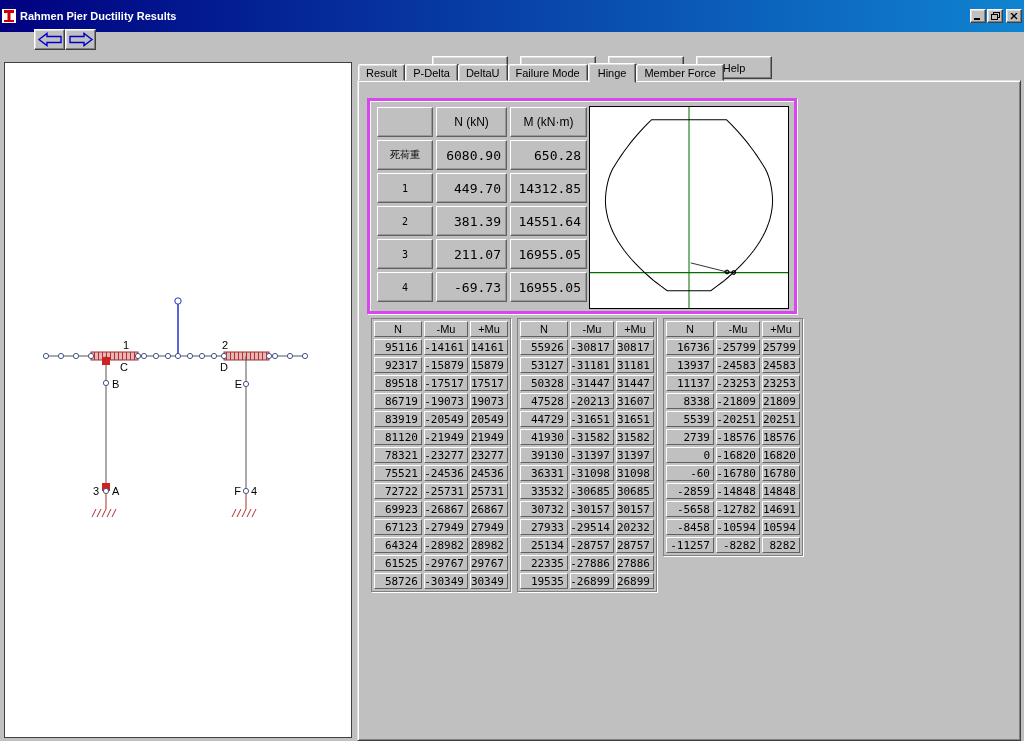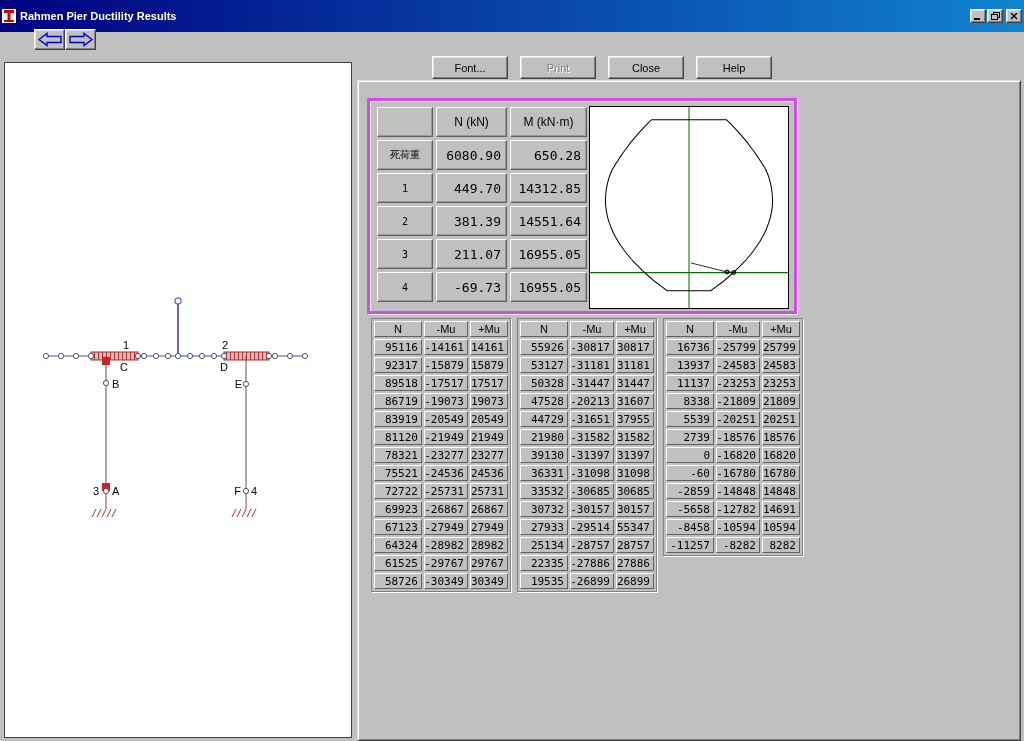--- a/index.html
+++ b/index.html
@@ -226,20 +226,28 @@
       <text data-name="label-node-e" x="237" y="325" text-anchor="end">E</text>
       <text data-name="label-node-3" x="94" y="432" text-anchor="end">3</text>
       <text data-name="label-node-a" x="107" y="432" text-anchor="start">A</text>
       <text data-name="label-node-f" x="236" y="432" text-anchor="end">F</text>
       <text data-name="label-node-4" x="246" y="432" text-anchor="start">4</text>
     </g>
   </svg>
 </div>
 
 <div class="right-panel" data-name="results-panel">
+  <div class="tab-strip" data-name="tab-strip">
+      <div class="tab" data-name="tab-result">Result</div>
+      <div class="tab" data-name="tab-p-delta">P-Delta</div>
+      <div class="tab" data-name="tab-deltau">DeltaU</div>
+      <div class="tab" data-name="tab-failure-mode">Failure Mode</div>
+      <div class="tab active" data-name="tab-hinge">Hinge</div>
+      <div class="tab" data-name="tab-member-force">Member Force</div>
+    </div>
   <div class="tab-page" data-name="hinge-tab-page">
     <div class="top-group" data-name="hinge-summary-group">
       <div class="hinge-table" data-name="hinge-table">
           <div class="hcell corner" data-name="hinge-table-corner"></div>
           <div class="hcell head" data-name="hinge-col-header-n">N (kN)</div>
           <div class="hcell head" data-name="hinge-col-header-m">M (kN·m)</div>
           <div class="hcell rowlabel" data-name="hinge-row-label">死荷重</div>
           <div class="hcell num" data-name="hinge-n-value">6080.90</div>
           <div class="hcell num" data-name="hinge-m-value">650.28</div>
           <div class="hcell rowlabel" data-name="hinge-row-label">1</div>
@@ -327,39 +335,39 @@
           <div class="mcell num" data-name="mu-value">-31181</div>
           <div class="mcell num" data-name="mu-value">31181</div>
           <div class="mcell num" data-name="mu-value">50328</div>
           <div class="mcell num" data-name="mu-value">-31447</div>
           <div class="mcell num" data-name="mu-value">31447</div>
           <div class="mcell num" data-name="mu-value">47528</div>
           <div class="mcell num" data-name="mu-value">-20213</div>
           <div class="mcell num" data-name="mu-value">31607</div>
           <div class="mcell num" data-name="mu-value">44729</div>
           <div class="mcell num" data-name="mu-value">-31651</div>
-          <div class="mcell num" data-name="mu-value">37955</div>
-          <div class="mcell num" data-name="mu-value">21980</div>
+          <div class="mcell num" data-name="mu-value">31651</div>
+          <div class="mcell num" data-name="mu-value">41930</div>
           <div class="mcell num" data-name="mu-value">-31582</div>
           <div class="mcell num" data-name="mu-value">31582</div>
           <div class="mcell num" data-name="mu-value">39130</div>
           <div class="mcell num" data-name="mu-value">-31397</div>
           <div class="mcell num" data-name="mu-value">31397</div>
           <div class="mcell num" data-name="mu-value">36331</div>
           <div class="mcell num" data-name="mu-value">-31098</div>
           <div class="mcell num" data-name="mu-value">31098</div>
           <div class="mcell num" data-name="mu-value">33532</div>
           <div class="mcell num" data-name="mu-value">-30685</div>
           <div class="mcell num" data-name="mu-value">30685</div>
           <div class="mcell num" data-name="mu-value">30732</div>
           <div class="mcell num" data-name="mu-value">-30157</div>
           <div class="mcell num" data-name="mu-value">30157</div>
           <div class="mcell num" data-name="mu-value">27933</div>
           <div class="mcell num" data-name="mu-value">-29514</div>
-          <div class="mcell num" data-name="mu-value">55347</div>
+          <div class="mcell num" data-name="mu-value">20232</div>
           <div class="mcell num" data-name="mu-value">25134</div>
           <div class="mcell num" data-name="mu-value">-28757</div>
           <div class="mcell num" data-name="mu-value">28757</div>
           <div class="mcell num" data-name="mu-value">22335</div>
           <div class="mcell num" data-name="mu-value">-27886</div>
           <div class="mcell num" data-name="mu-value">27886</div>
           <div class="mcell num" data-name="mu-value">19535</div>
           <div class="mcell num" data-name="mu-value">-26899</div>
           <div class="mcell num" data-name="mu-value">26899</div>
         </div>

